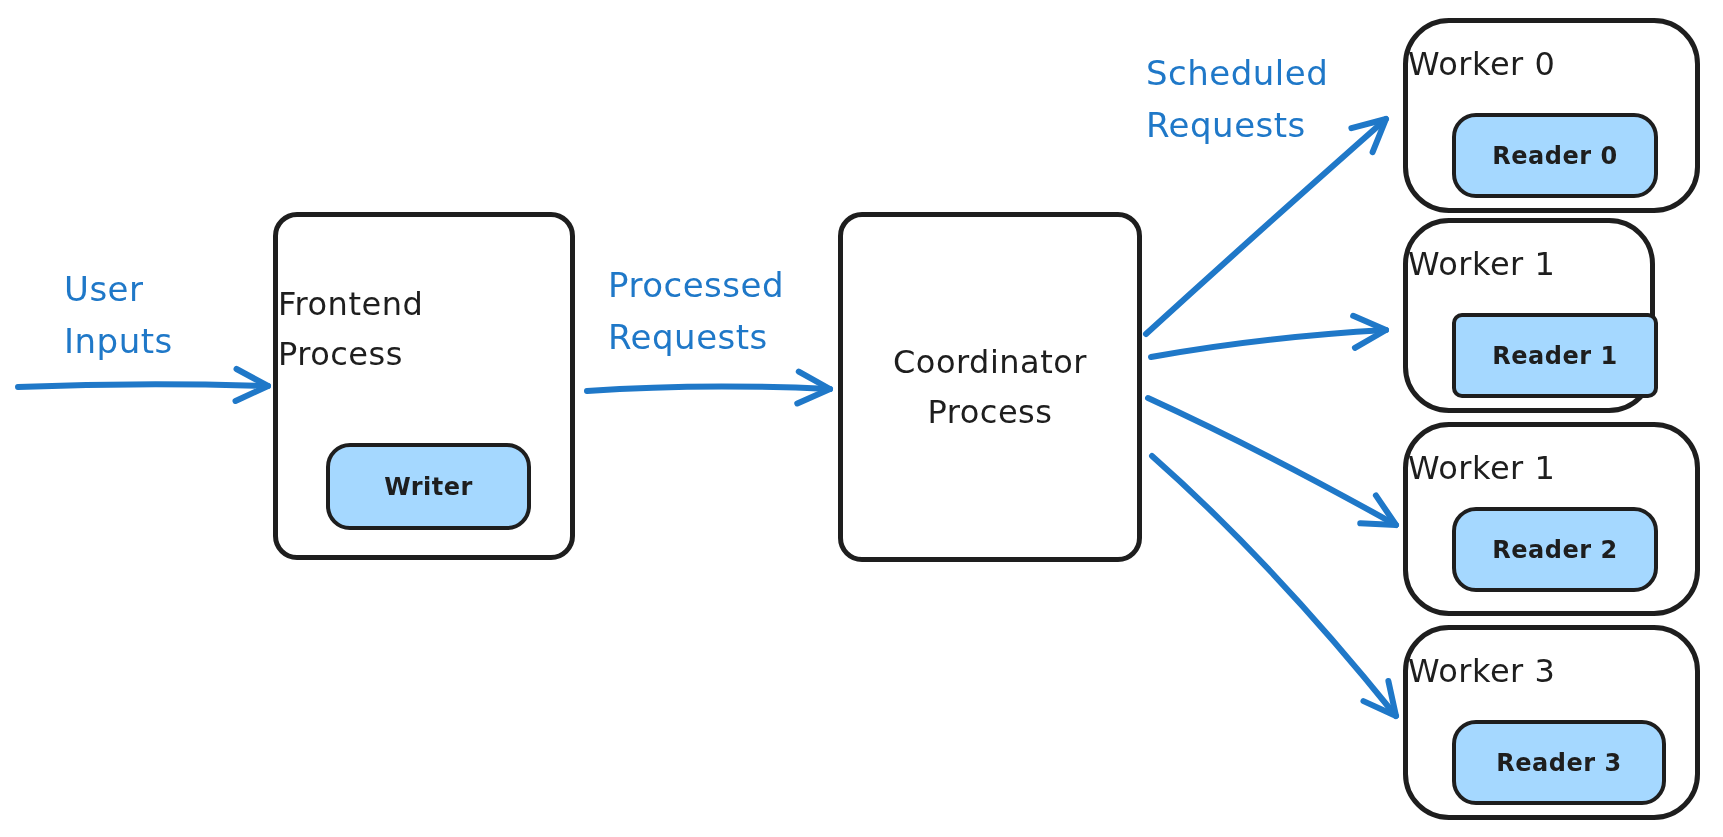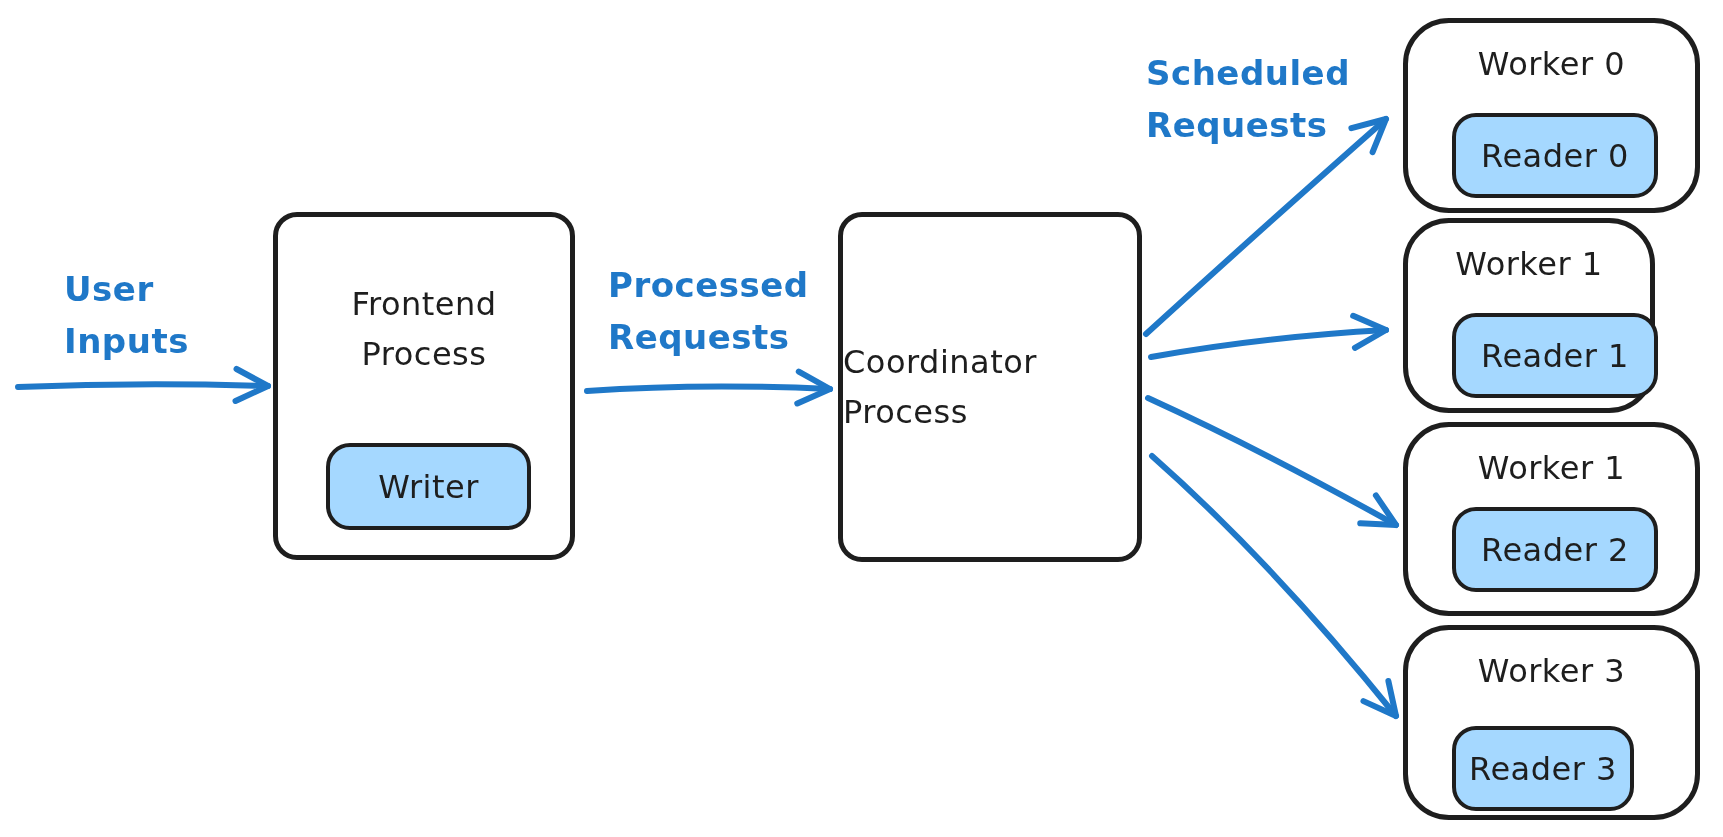--- a/index.html
+++ b/index.html
@@ -31,54 +31,55 @@
   .sub-node {
     position: absolute;
     background: #a5d8ff;
     border: 4.5px solid #1e1e1e;
     border-radius: 24px;
     box-sizing: border-box;
     display: flex;
     align-items: center;
     justify-content: center;
     color: #1e1e1e;
-    font-size: 32px;
+    font-size: 24px;
     letter-spacing: 0.5px;
+    font-weight: bold;
   }
   .node-title {
     position: absolute;
     left: 0;
     width: 100%;
-    text-align: center;
     color: #1e1e1e;
     font-size: 32px;
     line-height: 50px;
     letter-spacing: 0.5px;
     white-space: nowrap;
   }
   .center-title {
     position: absolute;
     inset: 0;
     display: flex;
     flex-direction: column;
+    align-items: center;
     justify-content: center;
     color: #1e1e1e;
     font-size: 32px;
     line-height: 50px;
     letter-spacing: 0.5px;
   }
   .edge-label {
     position: absolute;
     color: #1f78c8;
     font-size: 34px;
     line-height: 52px;
     letter-spacing: 0.5px;
     white-space: nowrap;
   }
-  .edge-label span { display: block; font-weight: bold; }
+  .edge-label span { display: block; }
 </style>
 </head>
 <body>
 
 <div id="canvas">
 
   <svg class="arrows" viewBox="0 0 1723 837" fill="none">
     <defs>
       <marker id="ah" markerUnits="userSpaceOnUse" markerWidth="52" markerHeight="52" refX="42" refY="26" orient="auto">
         <path d="M 10 10 L 42 26 L 10 42" fill="none" stroke="#1f78c8" stroke-width="6" stroke-linecap="round" stroke-linejoin="round"></path>
@@ -128,32 +129,32 @@
 
   <div class="node worker-node" style="left:1403px; top:18px; width:297px; height:195px;">
     <div class="node-title" style="top:16px;">Worker 0</div>
     <div class="sub-node" style="left:44px; top:90px; width:206px; height:85px;">
       <span>Reader 0</span>
     </div>
   </div>
 
   <div class="node worker-node" style="left:1403px; top:218px; width:252px; height:195px;">
     <div class="node-title" style="top:16px;">Worker 1</div>
-    <div class="sub-node" style="left:44px; top:90px; width:206px; height:85px;">
+    <div class="sub-node" style="left:44px; top:90px; width:206px; height:85px;border-radius:10px;">
       <span>Reader 1</span>
     </div>
   </div>
 
   <div class="node worker-node" style="left:1403px; top:422px; width:297px; height:194px;">
     <div class="node-title" style="top:16px;">Worker 1</div>
     <div class="sub-node" style="left:44px; top:80px; width:206px; height:85px;">
       <span>Reader 2</span>
     </div>
   </div>
 
   <div class="node worker-node" style="left:1403px; top:625px; width:297px; height:195px;">
     <div class="node-title" style="top:16px;">Worker 3</div>
-    <div class="sub-node" style="left:44px; top:96px; width:182px; height:85px;text-align:center;">
+    <div class="sub-node" style="left:44px; top:90px; width:214px; height:85px;text-align:center;">
       <span>Reader 3</span>
     </div>
   </div>
 
 </div>
 
 </body></html>

